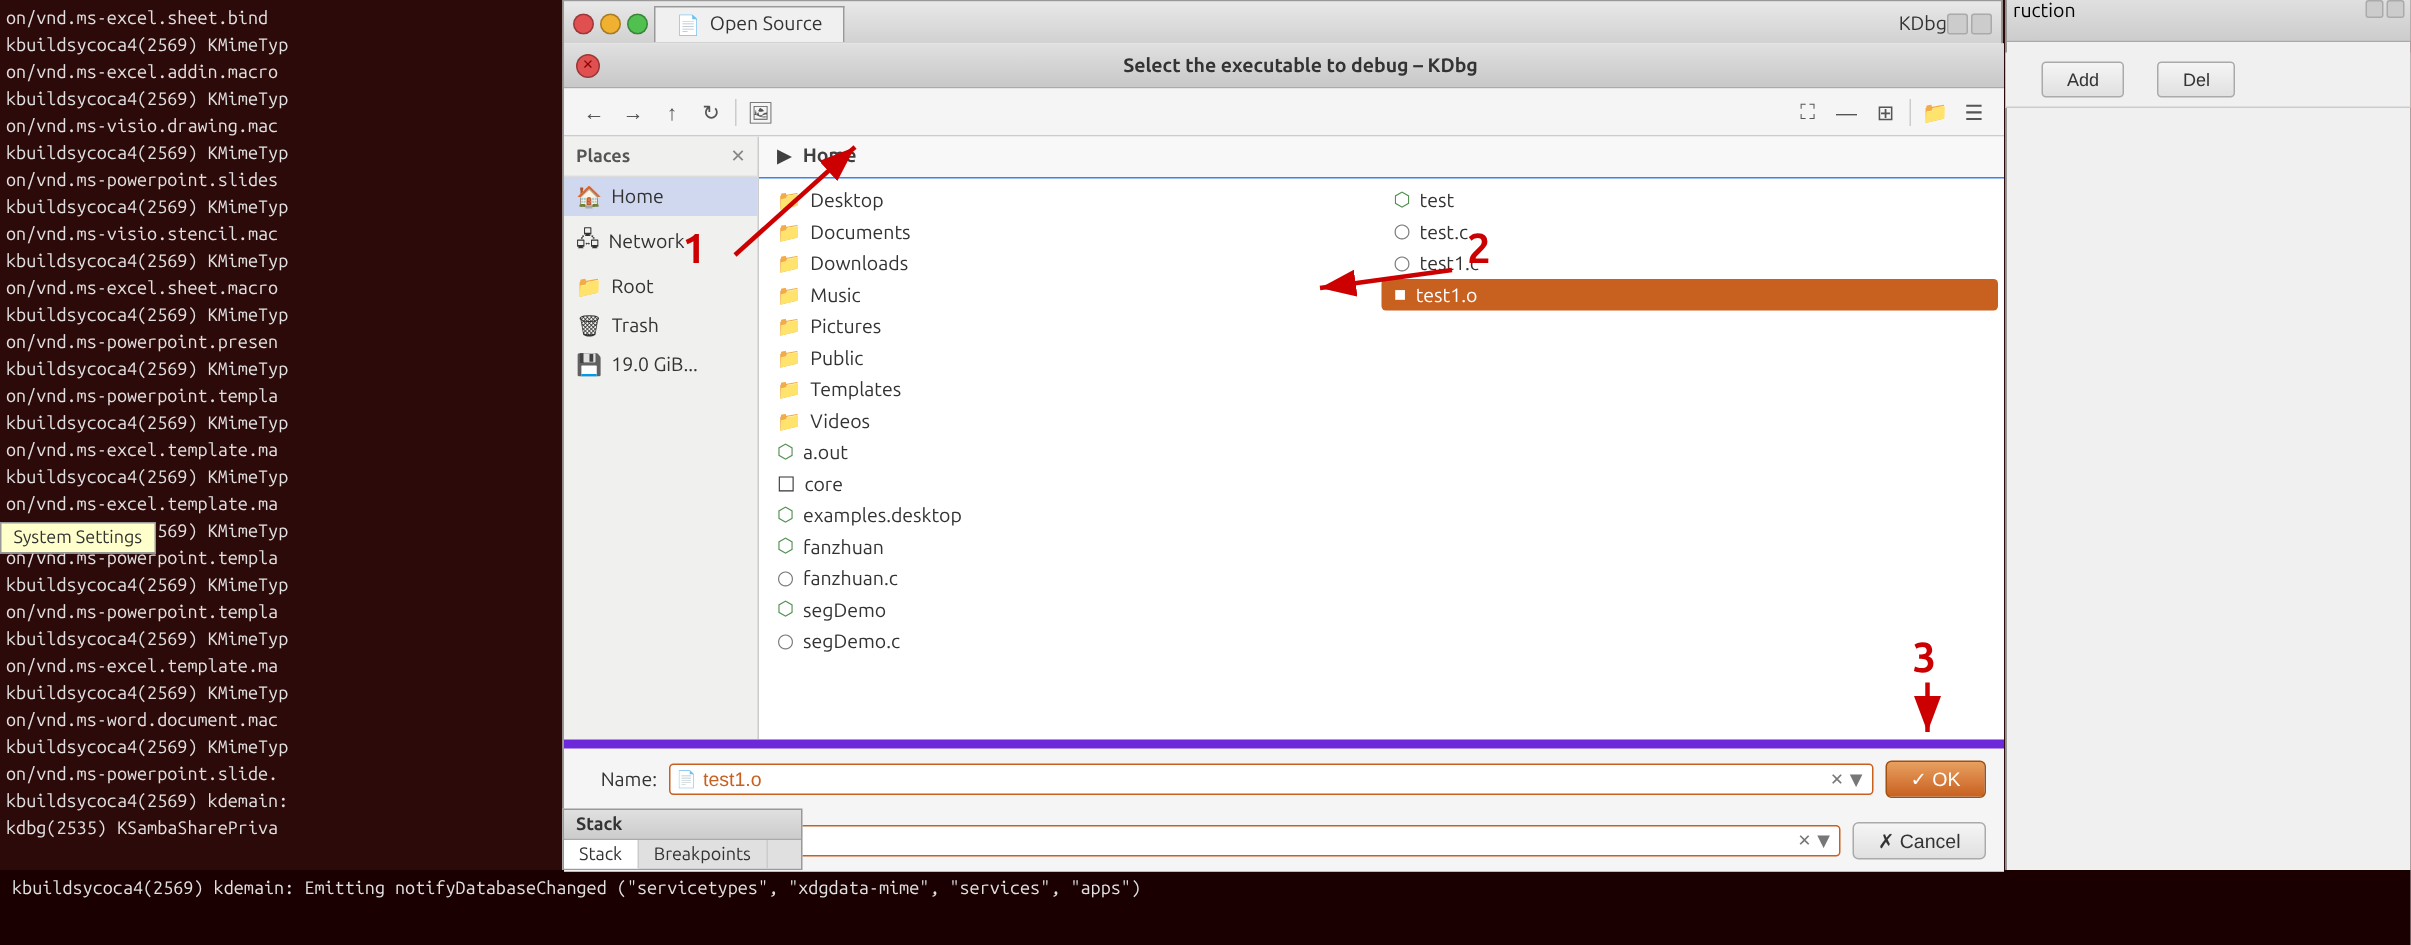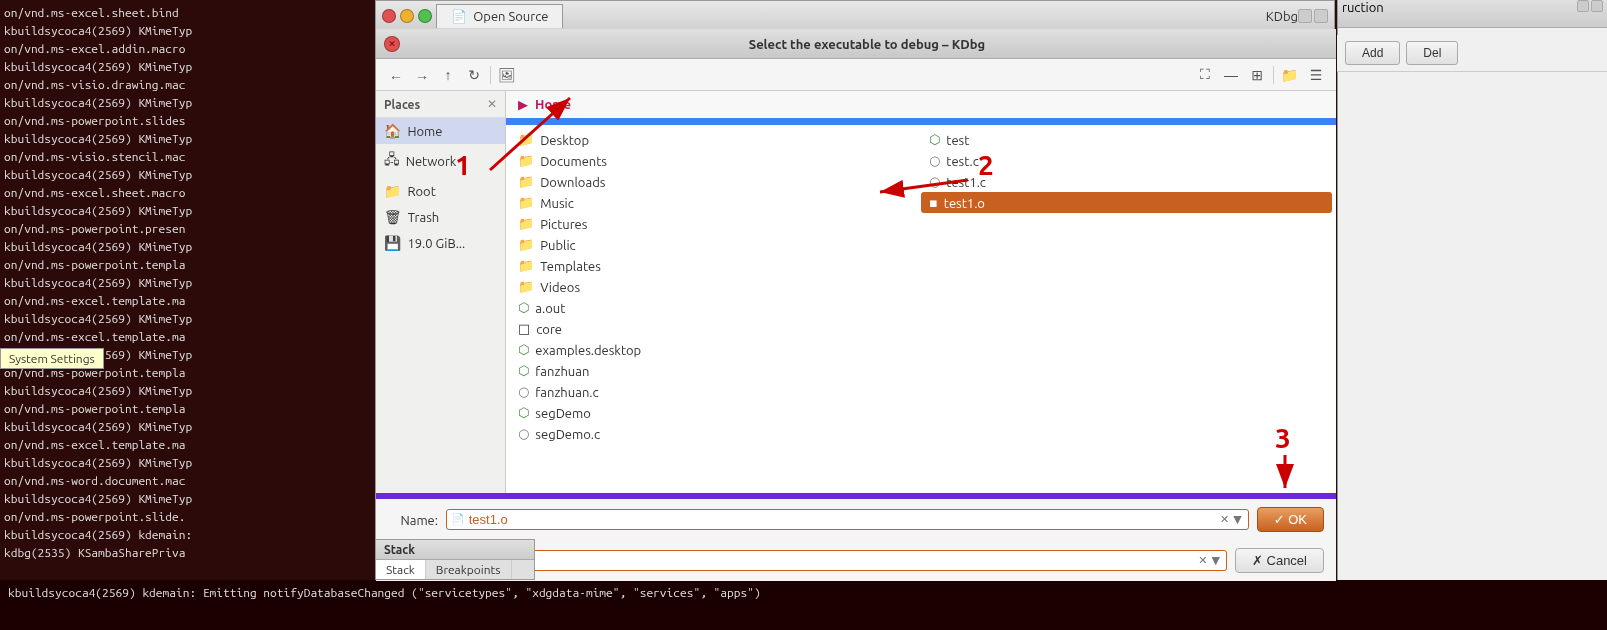--- a/index.html
+++ b/index.html
@@ -188,22 +188,22 @@
 
     
     .file-browser {
       flex: 1;
       overflow-y: auto;
       background: #fff;
     }
     .file-browser-header {
       padding: 6px 12px;
       font-weight: bold;
-      color: #be185d;
-      border-bottom: 7px solid #3b82f6;
+      color: #404040;
+      border-bottom: 1px solid #3b82f6;
       background: #f8f8f8;
     }
     .file-list {
       display: grid;
       grid-template-columns: 1fr 1fr;
       padding: 4px;
     }
     .file-item {
       display: flex;
       align-items: center;
@@ -345,20 +345,21 @@
       border-bottom: 1px solid #ccc;
     }
     .panel-btn {
       padding: 4px 16px;
       background: linear-gradient(to bottom, #f5f5f5, #e0e0e0);
       border: 1px solid #aaa;
       border-radius: 3px;
       cursor: pointer;
       font-size: 12px;
       color: #333;
+      margin-left: 16px;
     }
 
     
     .tooltip {
       position: absolute;
       top: 348px; left: 0px;
       background: #ffffcc;
       border: 1px solid #999;
       padding: 3px 8px;
       font-size: 12px;

